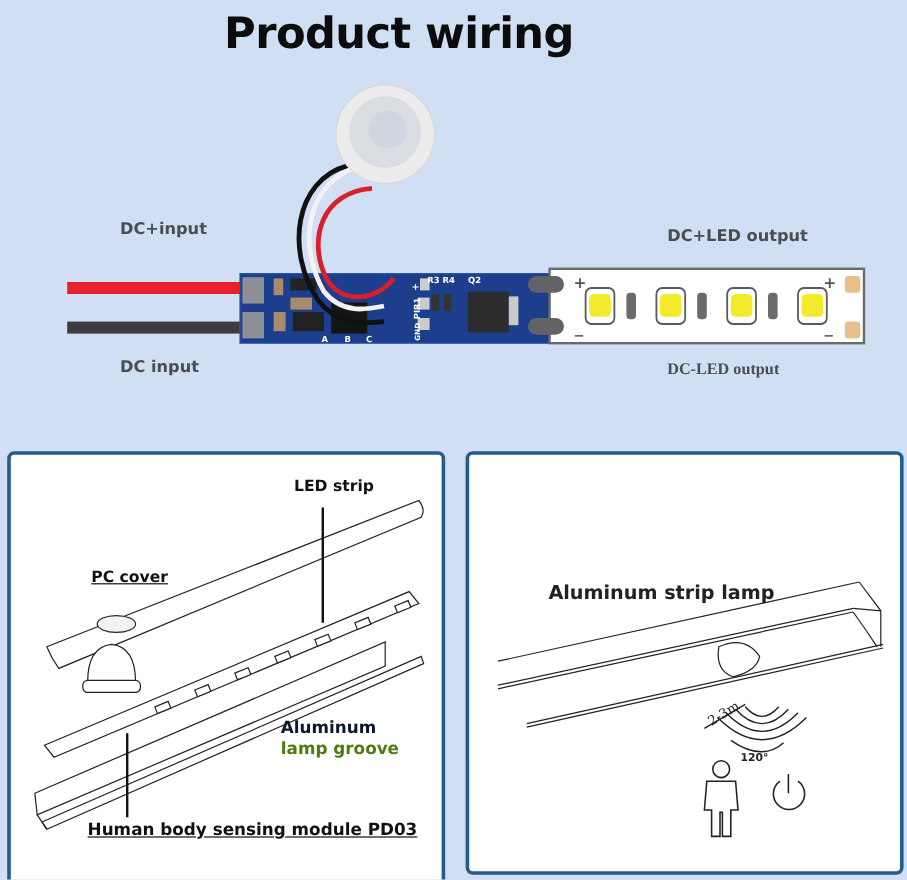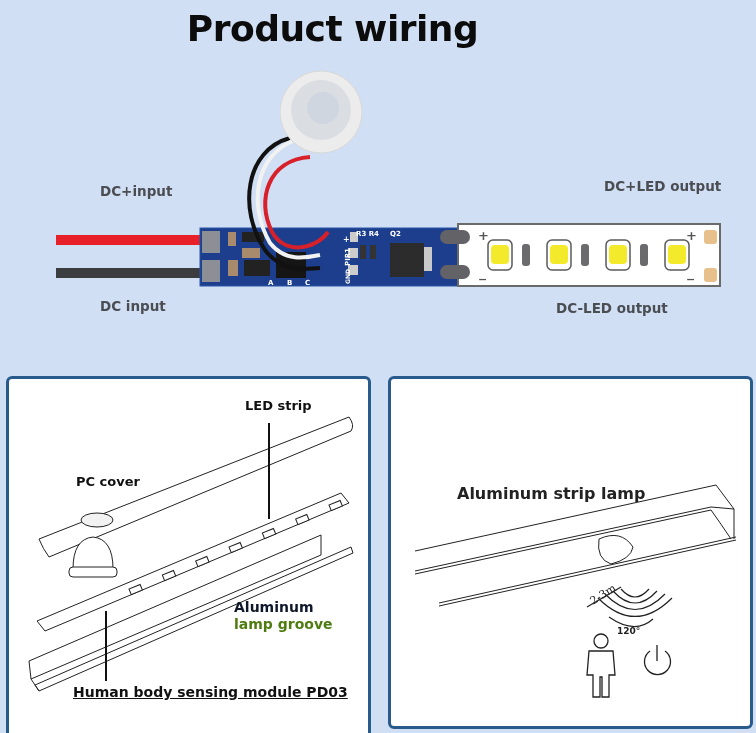--- a/index.html
+++ b/index.html
@@ -25,22 +25,22 @@
   svg { position: absolute; }
 </style>
 </head>
 <body>
 
 <div class="title">Product wiring</div>
 
 <div>
   <div class="lbl" style="left:100px; top:183px;">DC+input</div>
   <div class="lbl" style="left:100px; top:298px;">DC input</div>
-  <div class="lbl" style="left:556px; top:178px;margin-left:48px;">DC+LED output</div>
-  <div class="lbl" style="left:556px; top:300px;">DC-LED output</div>
+  <div class="lbl" style="left:556px; top:189px;">DC+LED output</div>
+  <div class="lbl" style="left:556px; top:300px;font-family:Liberation Serif, serif;">DC-LED output</div>
 
   <svg width="756" height="360" style="left:0;top:0;">
 
     <rect x="56" y="235" width="150" height="10" fill="#e8202a"></rect>
     <rect x="56" y="268" width="150" height="10" fill="#3c3d41"></rect>
 
     <g>
       <rect x="200" y="228" width="262" height="58" fill="#1c3e8c" stroke="#2a56a8"></rect>
       <rect x="202" y="231" width="18" height="22" fill="#8d8f96"></rect>
       <rect x="202" y="260" width="18" height="22" fill="#8d8f96"></rect>
@@ -143,21 +143,21 @@
     <g stroke="#222" fill="none" stroke-width="1">
       <path d="M20 282 L312 156 L312 176 L22 300 Z" fill="#fff"></path>
       <path d="M26 306 L342 168 L344 174 L30 312 Z" fill="#fff"></path>
       <line x1="22" y1="300" x2="30" y2="312"></line>
     </g>
 
     <line x1="260" y1="44" x2="260" y2="140" stroke="#111" stroke-width="2"></line>
     <line x1="97" y1="232" x2="97" y2="302" stroke="#111" stroke-width="2"></line>
   </svg>
   <div class="plbl" style="left:236px; top:19px; font-size:13px;">LED strip</div>
-  <div class="plbl" style="left:67px; top:95px; font-size:13px;">PC cover</div>
+  <div class="plbl" style="left:67px; top:95px; font-size:13px;text-decoration:underline;">PC cover</div>
   <div class="plbl" style="left:225px; top:220px; font-size:14px; color:#0f172a;">Aluminum</div>
   <div class="plbl" style="left:225px; top:237px; font-size:14px; color:#4d7c0f;">lamp groove</div>
   <div class="plbl" style="left:64px; top:305px; font-size:14px;text-decoration:underline;">Human body sensing module PD03</div>
 </div>
 
 <div class="panel panel-right">
   <svg width="359" height="347" style="left:0;top:0;">
     <g stroke="#222" fill="none" stroke-width="1">
       <line x1="24" y1="172" x2="325" y2="106"></line>
       <line x1="24" y1="192" x2="320" y2="128"></line>

